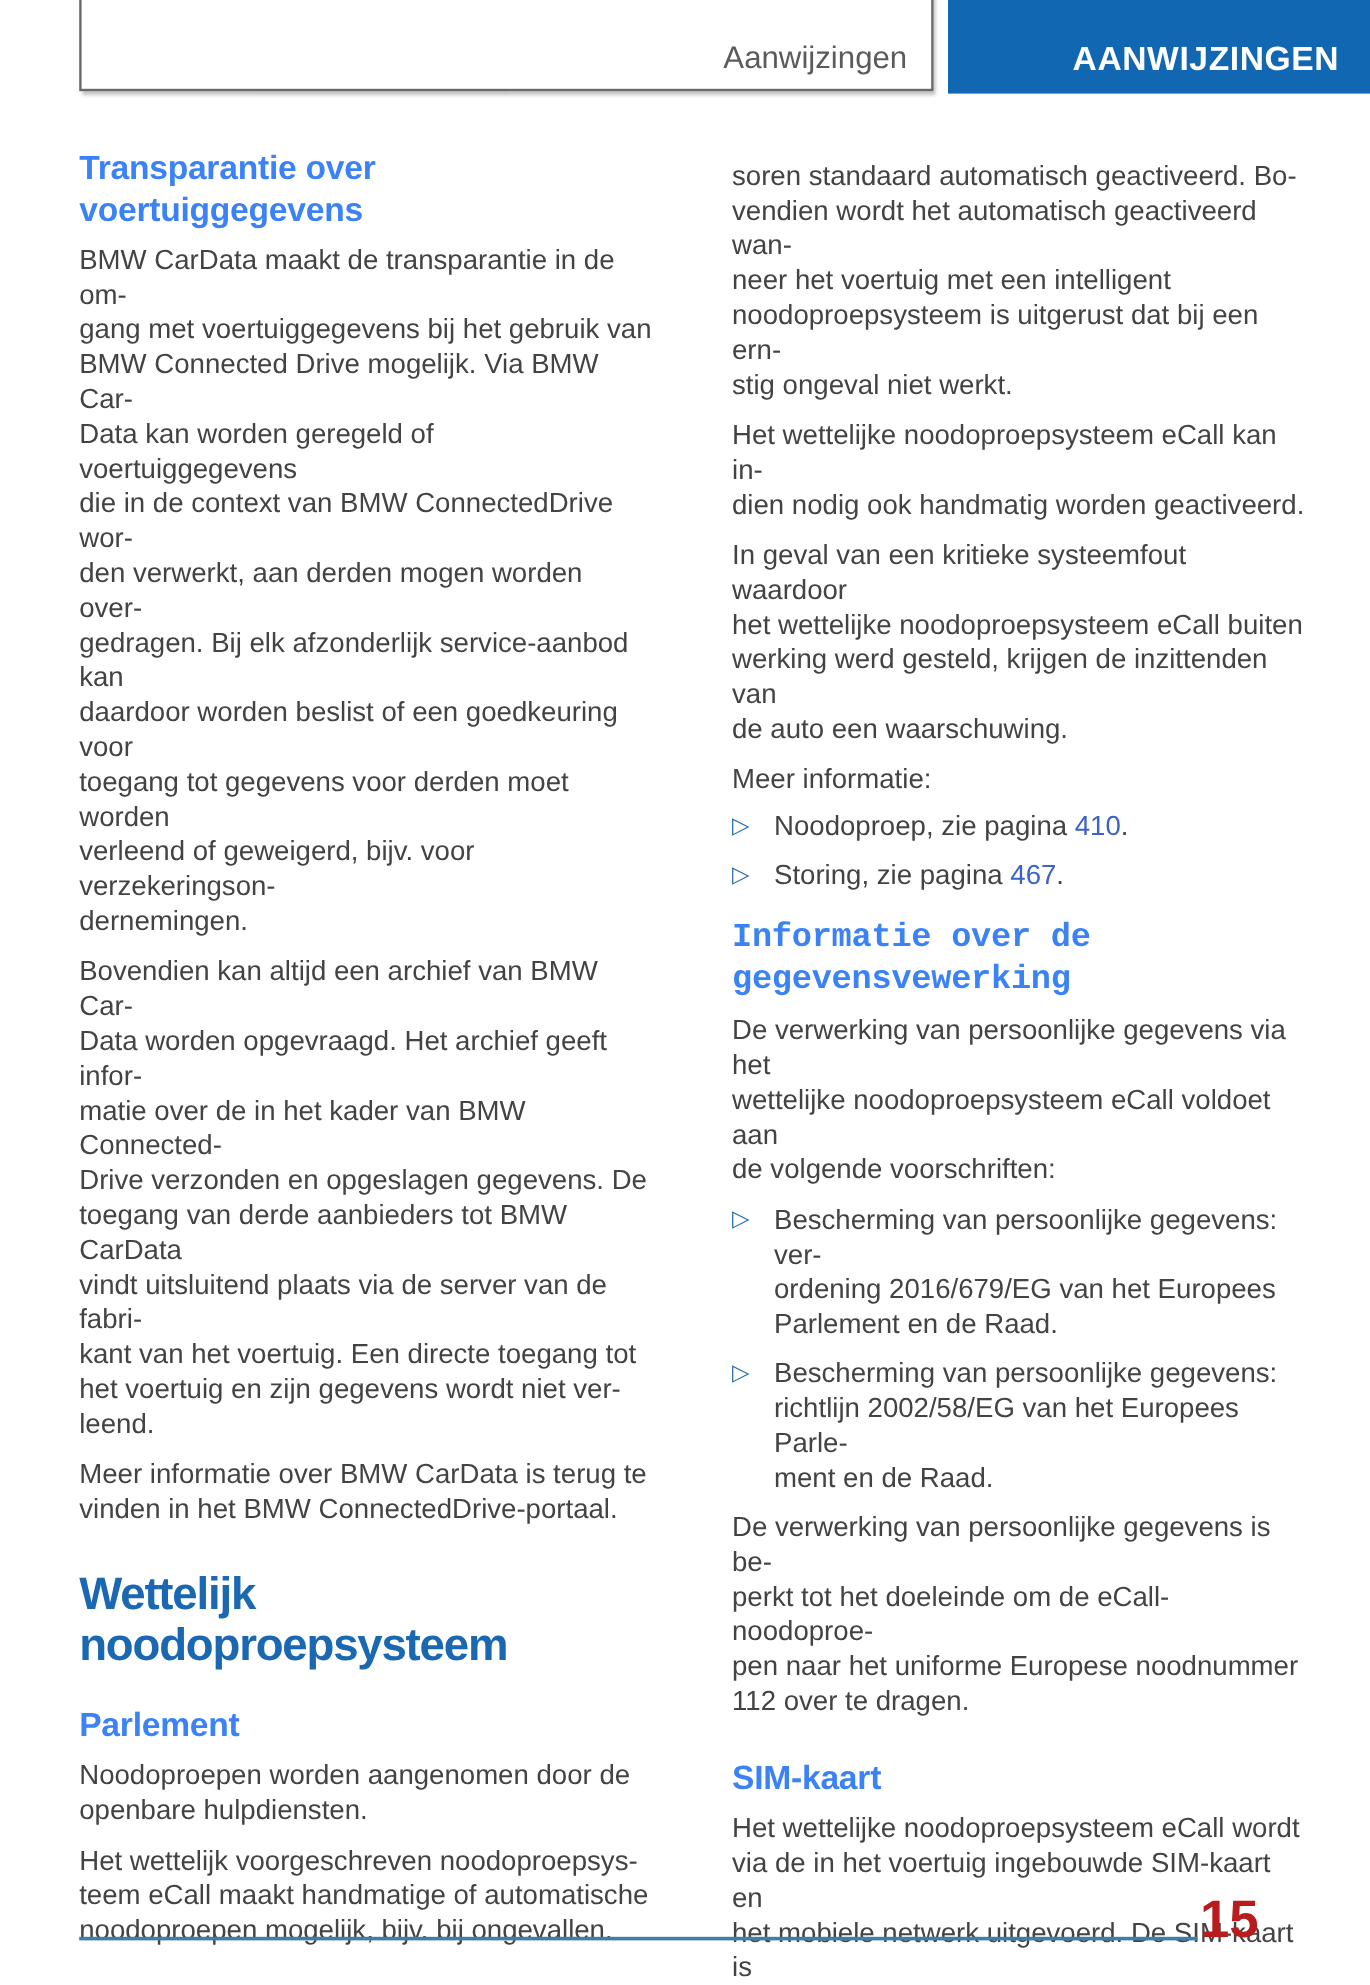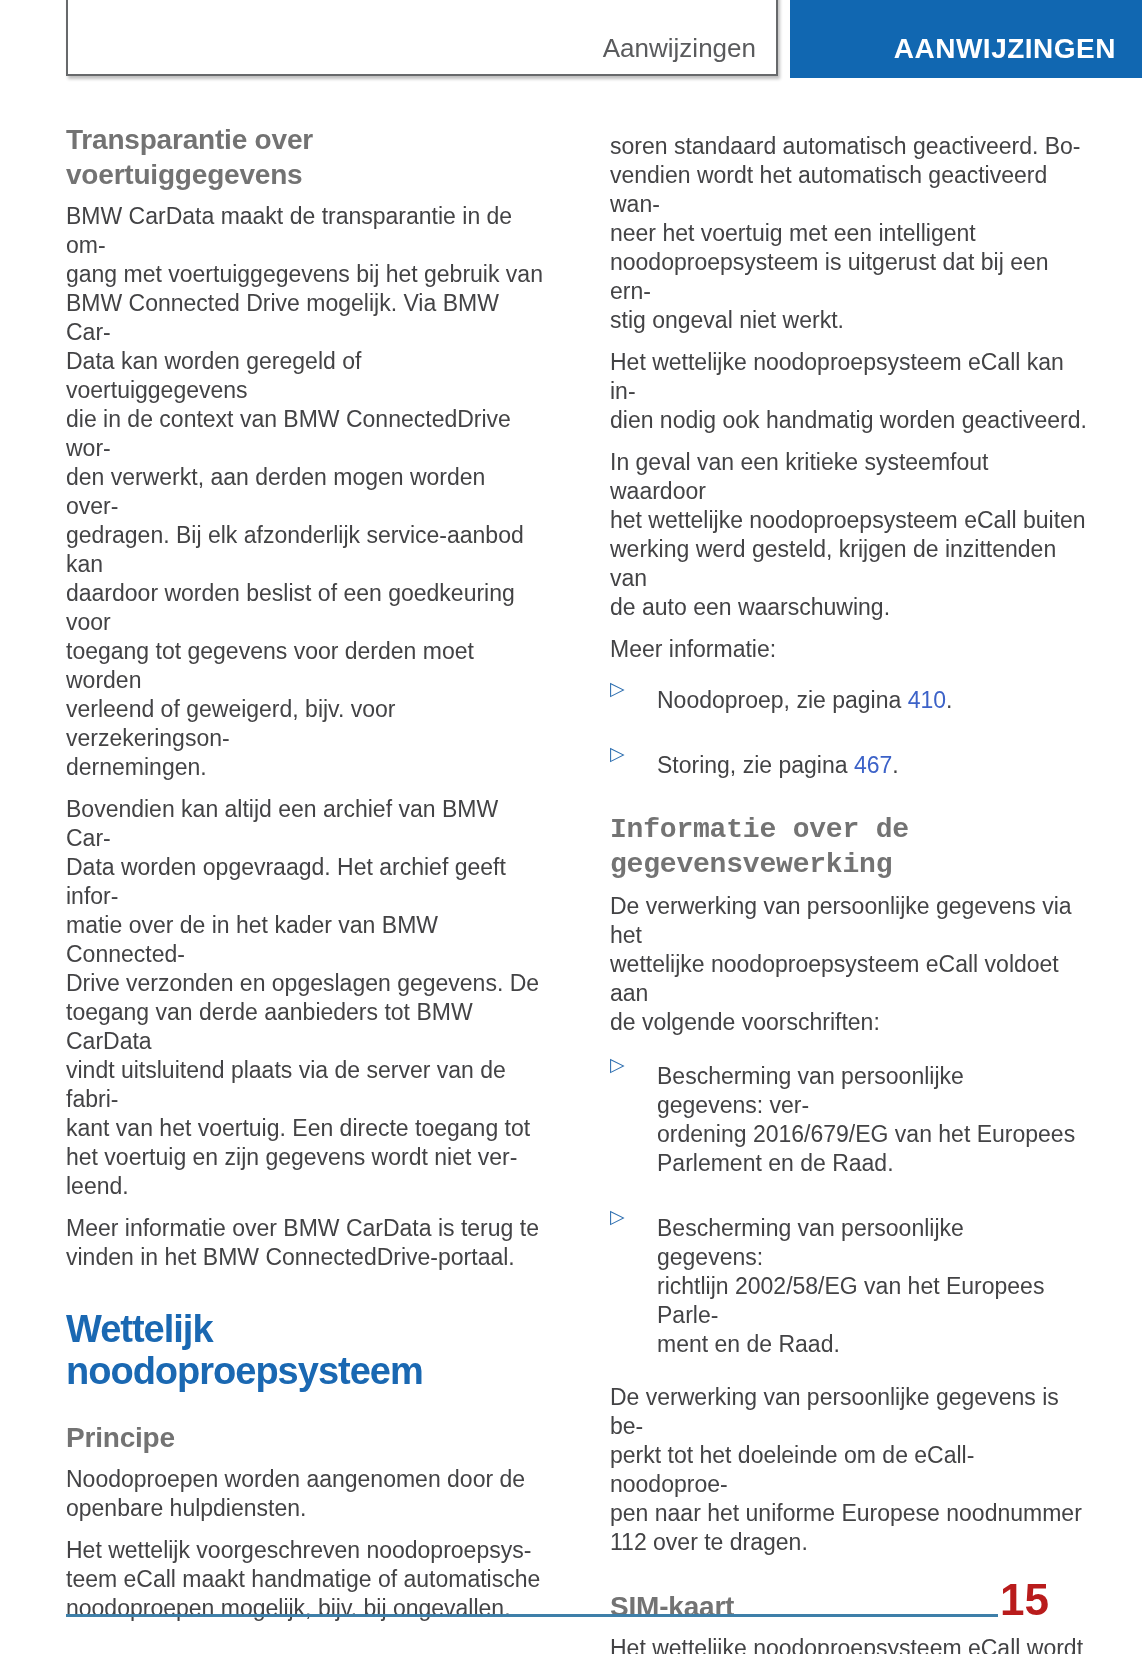--- a/index.html
+++ b/index.html
@@ -37,39 +37,39 @@
     position: absolute; left: 66px; top: 122px; width: 1022px;
     display: flex; gap: 66px;
   }
   .col { width: 478px; }
   .col-right { padding-top: 10px; }
 
   p.body, .bullet-text {
     font-size: 23px; line-height: 29px; margin: 0 0 13px 0; color: #434345;
   }
   .h-light {
-    color: #737373; font-size: 28px; line-height: 35px; font-weight: 700;
+    color: #3b82f6; font-size: 28px; line-height: 35px; font-weight: 700;
     letter-spacing: -0.2px; margin: 0 0 10px 0;
   }
   .h-dark {
     color: #1a68b2; font-size: 38px; line-height: 42px; font-weight: 700;
     letter-spacing: -1px; margin: 36px 0 28px 0;
   }
   .mt-sub-sm{ margin-top: 20px; font-family: Liberation Mono, monospace; }
   .mt-sub-md{ margin-top: 32px; }
 
   
   .bullet-list { margin: 0; padding: 0; }
   .bullet-item { display: flex; margin: 0 0 12px 0; }
   .bullet-marker {
     flex: 0 0 35px; width: 35px;
     font-family: "DejaVu Sans", sans-serif;
     font-size: 19px; line-height: 29px; color: #2e6fb0;
   }
-  .bullet-text { flex: 1; margin: 12px; }
+  .bullet-text { flex: 1; margin: 0; }
 
   .page-link { color: #3c62c8; text-decoration: none; cursor: pointer; }
 
   
   .footer-rule {
     position: absolute; left: 66px; top: 1614px; width: 932px; height: 3px;
     background: #3e7fa9;
   }
   .page-number {
     position: absolute; left: 1000px; top: 1578px; width: 80px;
@@ -92,21 +92,21 @@
   <div class="columns">
 
     <div class="col col-left">
       <h2 class="h-light">Transparantie over<br>voertuiggegevens</h2>
       <p class="body">BMW CarData maakt de transparantie in de om-<br>gang met voertuiggegevens bij het gebruik van<br>BMW Connected Drive mogelijk. Via BMW Car-<br>Data kan worden geregeld of voertuiggegevens<br>die in de context van BMW ConnectedDrive wor-<br>den verwerkt, aan derden mogen worden over-<br>gedragen. Bij elk afzonderlijk service-aanbod kan<br>daardoor worden beslist of een goedkeuring voor<br>toegang tot gegevens voor derden moet worden<br>verleend of geweigerd, bijv. voor verzekeringson-<br>dernemingen.</p>
       <p class="body">Bovendien kan altijd een archief van BMW Car-<br>Data worden opgevraagd. Het archief geeft infor-<br>matie over de in het kader van BMW Connected-<br>Drive verzonden en opgeslagen gegevens. De<br>toegang van derde aanbieders tot BMW CarData<br>vindt uitsluitend plaats via de server van de fabri-<br>kant van het voertuig. Een directe toegang tot<br>het voertuig en zijn gegevens wordt niet ver-<br>leend.</p>
       <p class="body">Meer informatie over BMW CarData is terug te<br>vinden in het BMW ConnectedDrive-portaal.</p>
 
       <h1 class="h-dark">Wettelijk noodoproepsysteem</h1>
 
-      <h2 class="h-light">Principe</h2>
+      <h2 class="h-light">Parlement</h2>
       <p class="body">Noodoproepen worden aangenomen door de<br>openbare hulpdiensten.</p>
       <p class="body">Het wettelijk voorgeschreven noodoproepsys-<br>teem eCall maakt handmatige of automatische<br>noodoproepen mogelijk, bijv. bij ongevallen.</p>
 
     </div>
 
     <div class="col col-right">
       <p class="body">soren standaard automatisch geactiveerd. Bo-<br>vendien wordt het automatisch geactiveerd wan-<br>neer het voertuig met een intelligent<br>noodoproepsysteem is uitgerust dat bij een ern-<br>stig ongeval niet werkt.</p>
       <p class="body">Het wettelijke noodoproepsysteem eCall kan in-<br>dien nodig ook handmatig worden geactiveerd.</p>
       <p class="body">In geval van een kritieke systeemfout waardoor<br>het wettelijke noodoproepsysteem eCall buiten<br>werking werd gesteld, krijgen de inzittenden van<br>de auto een waarschuwing.</p>
       <p class="body" style="margin-bottom:10px;">Meer informatie:</p>

